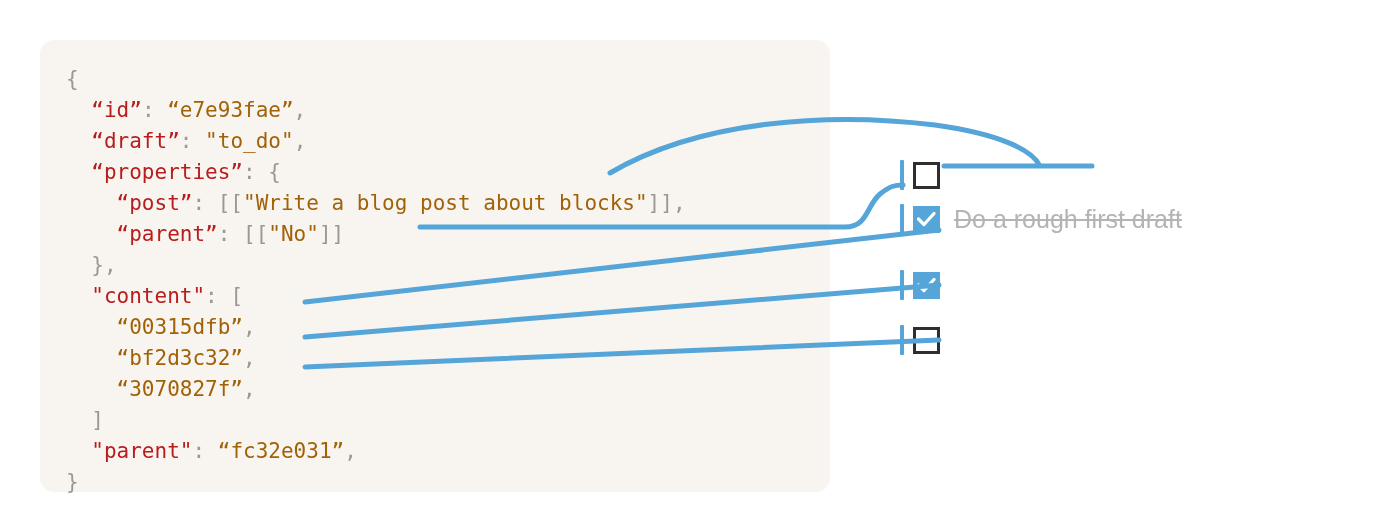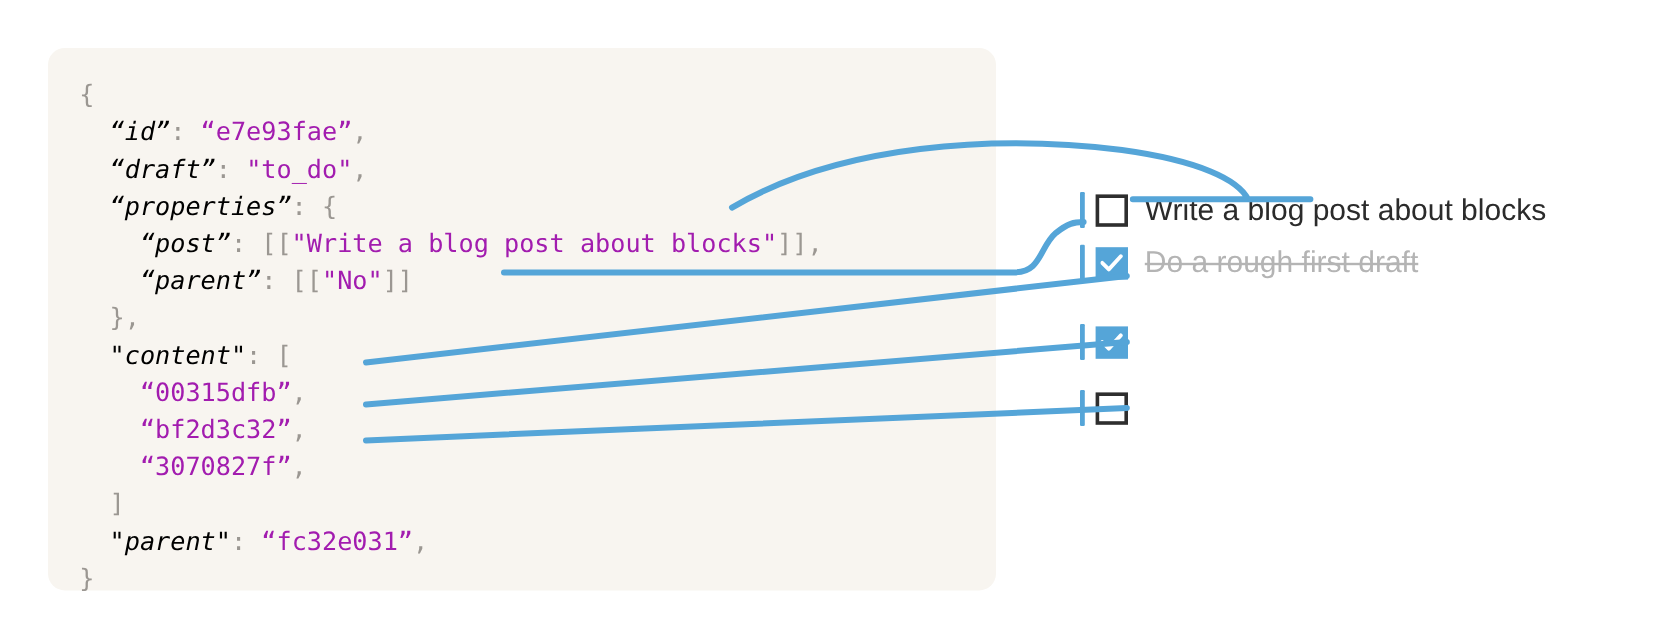--- a/index.html
+++ b/index.html
@@ -40,22 +40,22 @@
     top: 24px;
     margin: 0;
     font-family: "DejaVu Sans Mono", monospace;
     font-size: 21px;
     line-height: 31px;
     white-space: pre;
     color: #9b9792;
     letter-spacing: 0px;
   }
 
-  .tok-key   { color: #000000; font-style: italic; }
-  .tok-str   { color: #a21caf; }
+  .tok-key   { color: #b91c1c; }
+  .tok-str   { color: #a16207; }
   .tok-punct { color: #9b9792; }
 
   
   #todo-list {
     position: absolute;
     left: 900px;
     top: 155px;
     width: 470px;
   }
 
@@ -140,21 +140,20 @@
   <span class="tok-punct">]</span>
   <span class="tok-key">"parent"</span><span class="tok-punct">: </span><span class="tok-str">“fc32e031”</span><span class="tok-punct">,</span>
 <span class="tok-punct">}</span></pre>
   </div>
 
   <div id="todo-list">
 
     <div class="todo-row" style="top:0px">
       <span class="tick"></span>
       <span class="box unchecked"></span>
-      <span class="todo-label">Write a blog post about blocks</span>
     </div>
 
     <div class="todo-row" style="top:44px">
       <span class="tick"></span>
       <span class="box checked">
         <svg width="19" height="17" viewBox="0 0 19 17">
           <path d="M1.5 8 L7 13.5 L17 2.5" fill="none" stroke="#ffffff" stroke-width="3.2" stroke-linecap="round" stroke-linejoin="round"></path>
         </svg>
       </span>
       <span class="todo-label done">Do a rough first draft</span>

